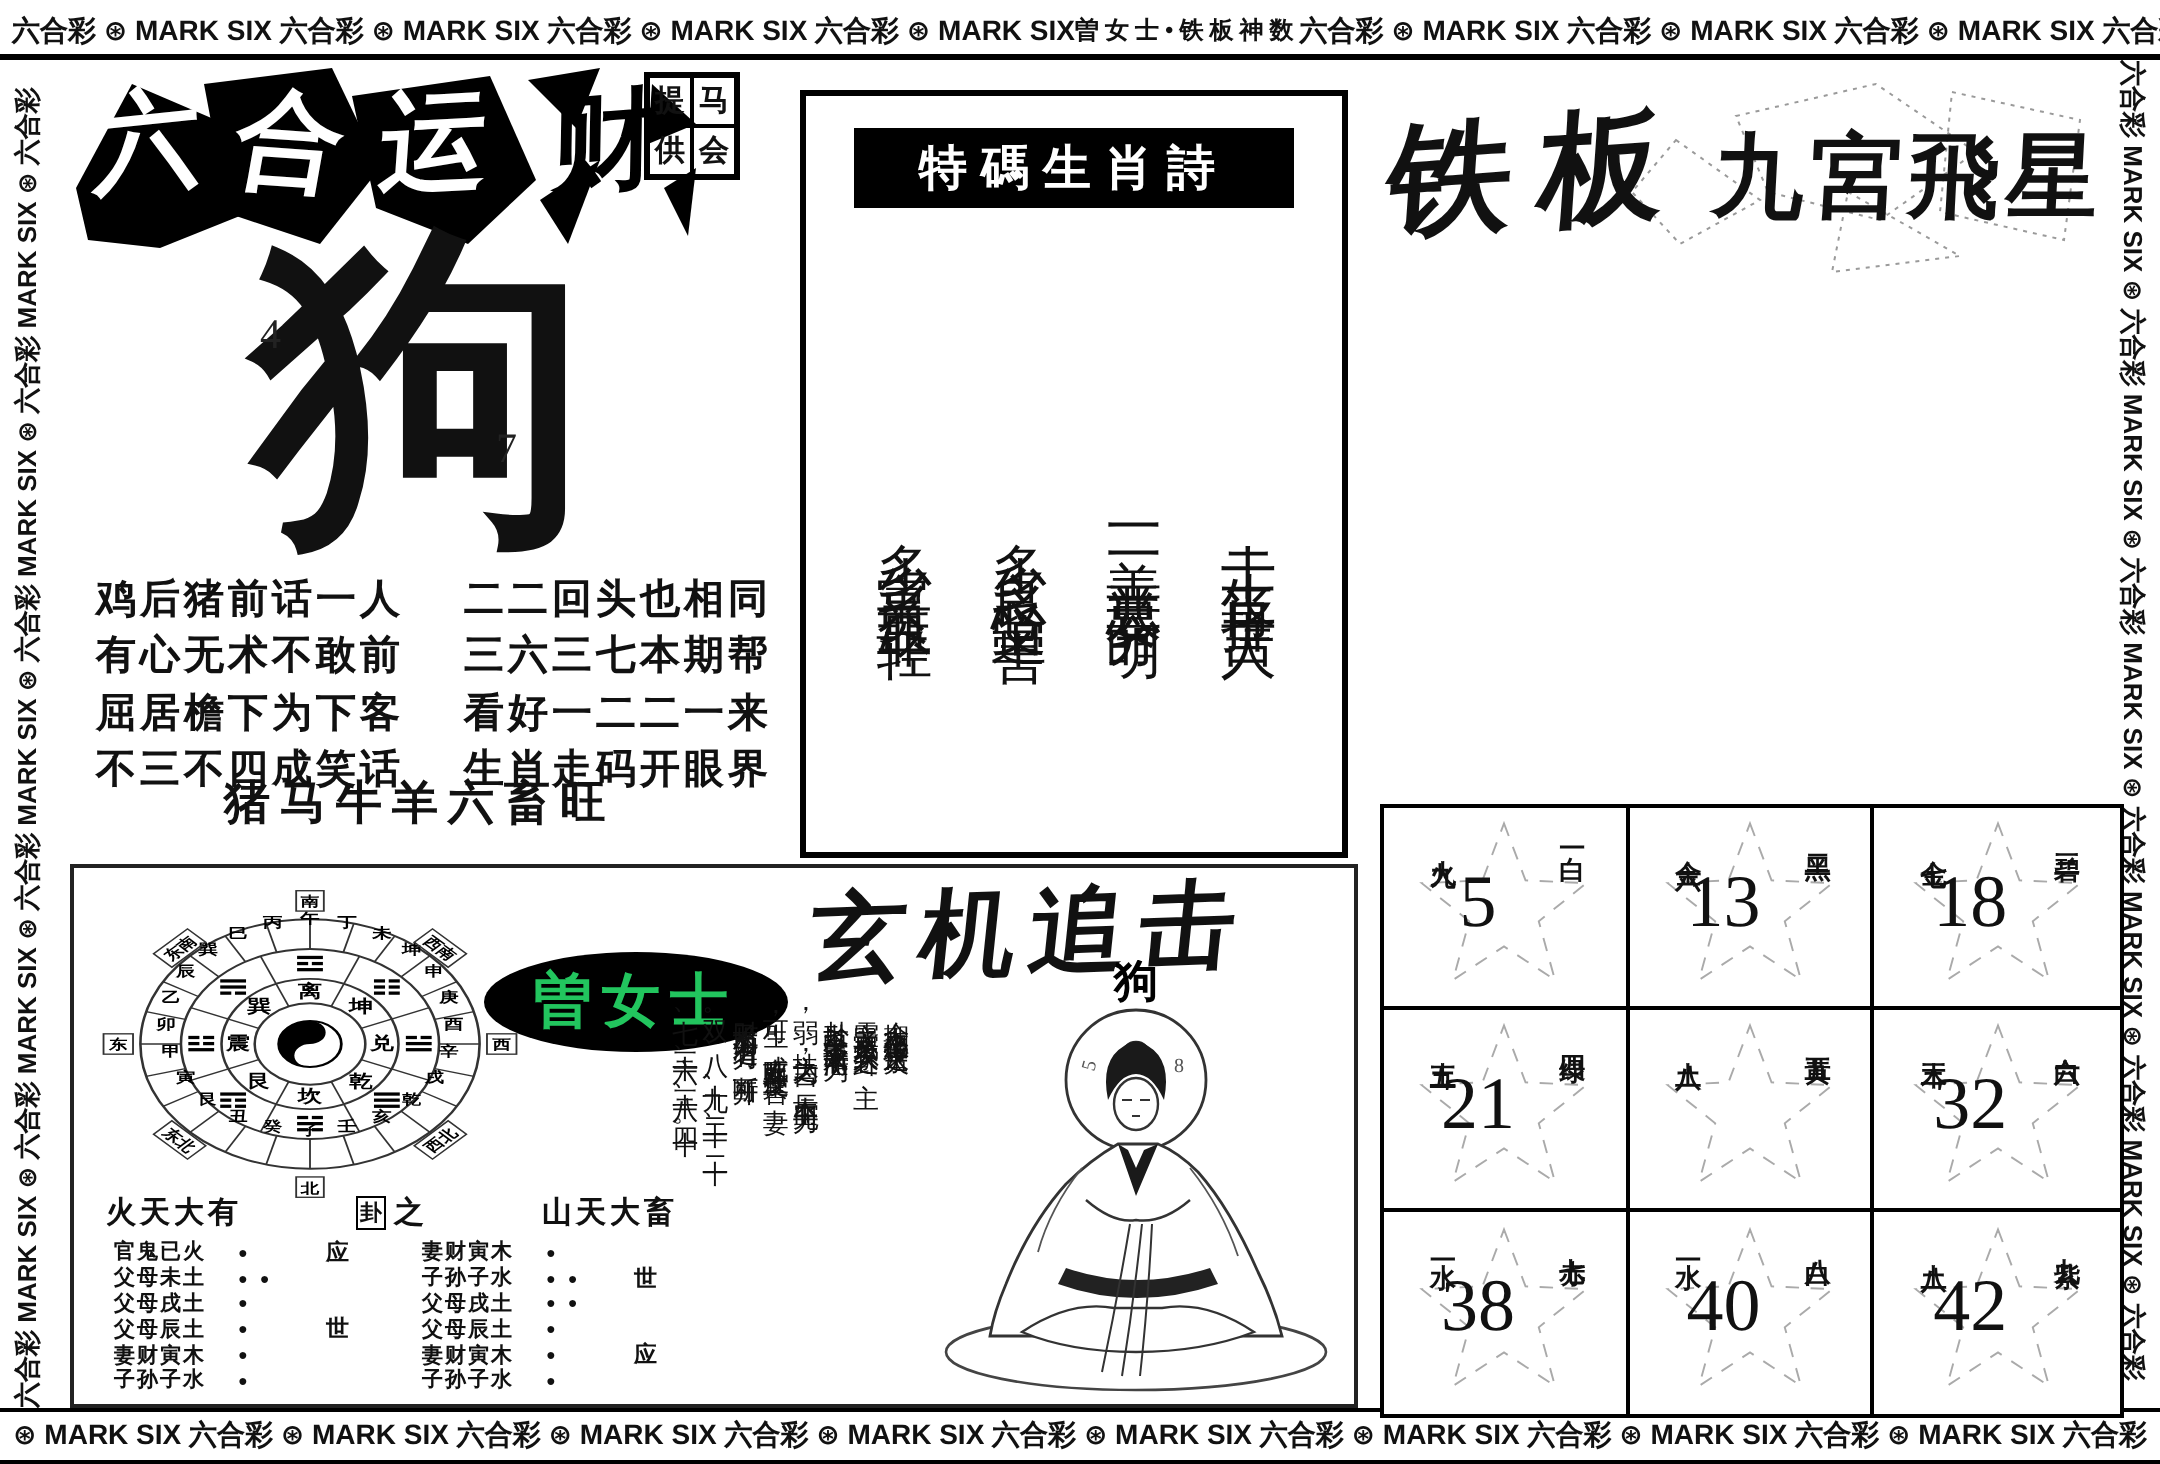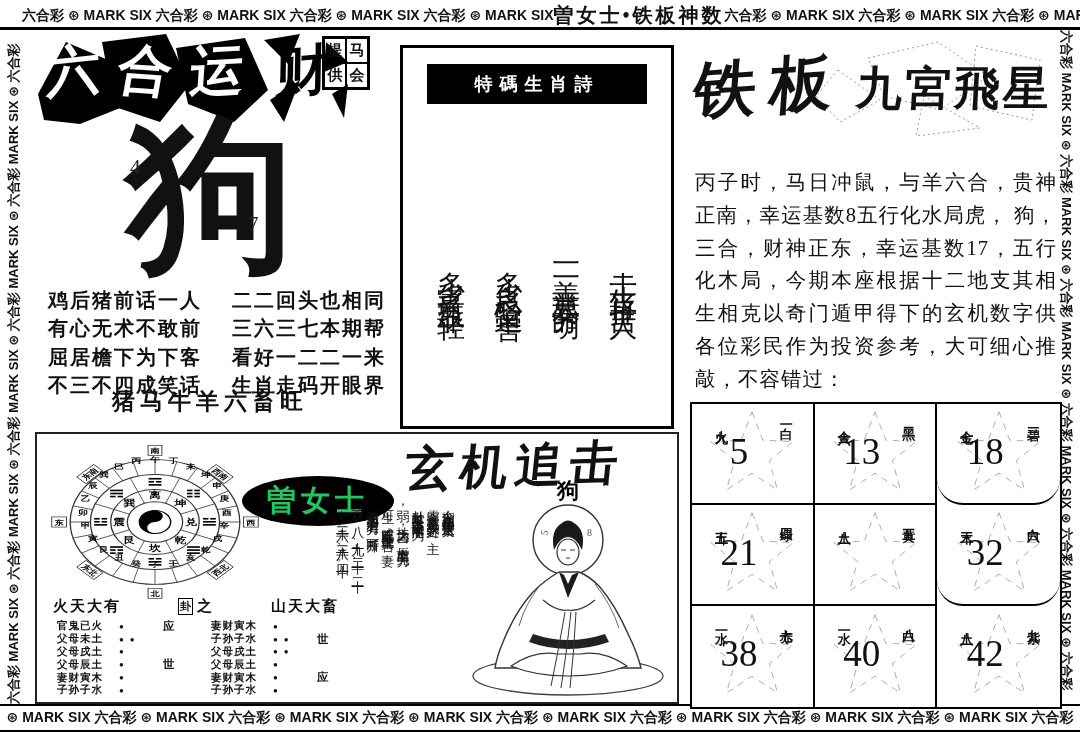--- a/index.html
+++ b/index.html
@@ -1,23 +1,23 @@
 <!DOCTYPE html>
 <html><head>
 <meta charset="utf-8">
 <style>
   html,body{margin:0;padding:0;background:#e8e8e8;}
   .page{position:relative;width:1080px;height:732px;background:#fff;color:#111;
         font-family:"Liberation Serif","DejaVu Serif",serif;overflow:hidden;margin:0 auto;}
 
   
   .strip-top{position:absolute;top:0;left:0;right:0;height:27px;display:flex;align-items:center;
-             justify-content:space-between;padding:2px 6px 0 22px;white-space:nowrap;overflow:hidden;
+             justify-content:space-between;padding:2px 6px 0 6px;white-space:nowrap;overflow:hidden;
              font-family:"Liberation Sans","DejaVu Sans",sans-serif;font-weight:bold;font-size:14px;}
-  .strip-top .mid{font-size:20px;letter-spacing:3px;font-family:"Liberation Serif","DejaVu Serif",serif;}
+  .strip-top .mid{font-size:12px;letter-spacing:3px;font-family:"Liberation Serif","DejaVu Serif",serif;}
   .rule-top{position:absolute;top:27px;left:0;right:0;height:3px;background:#000;}
   .strip-bottom{position:absolute;bottom:2px;left:0;right:0;height:24px;display:flex;align-items:center;
              justify-content:center;white-space:nowrap;overflow:hidden;font-weight:bold;font-size:14px;
              font-family:"Liberation Sans","DejaVu Sans",sans-serif;}
   .rule-bottom{position:absolute;bottom:26px;left:0;right:0;height:2px;background:#000;}
   .rule-edge{position:absolute;bottom:0;left:0;right:0;height:2px;background:#000;}
   .strip-left,.strip-right{position:absolute;top:30px;bottom:28px;width:27px;overflow:hidden;
              font-family:"Liberation Sans","DejaVu Sans",sans-serif;font-weight:bold;font-size:13px;
              writing-mode:vertical-rl;text-orientation:sideways;white-space:nowrap;line-height:27px;}
   .strip-left{left:0;transform:rotate(180deg);}
@@ -43,37 +43,37 @@
   .poem-col{position:absolute;top:286px;font-size:20px;font-weight:bold;letter-spacing:2px;
             line-height:1.42;white-space:pre-line;}
   .poem-col.c1{left:48px;}
   .poem-col.c2{left:232px;}
   .six-animals{position:absolute;left:35px;top:386px;width:350px;text-align:center;font-size:23px;
             font-weight:bold;letter-spacing:5px;}
 
   
   .poem-box{position:absolute;left:400px;top:45px;width:268px;height:378px;border:3px solid #000;background:#fff;}
   .poem-head{margin:16px auto 0;width:220px;height:40px;background:#000;color:#fff;display:flex;
-             align-items:center;justify-content:center;font-size:18px;font-weight:bold;letter-spacing:7px;}
+             align-items:center;justify-content:center;font-size:24px;font-weight:bold;letter-spacing:7px;}
   .verse{margin:38px auto 0;height:262px;writing-mode:vertical-rl;text-orientation:upright;
          white-space:pre-line;font-size:28px;letter-spacing:7px;line-height:2.05;text-align:center;}
 
   
   .right-title{position:absolute;left:688px;top:36px;width:372px;height:112px;}
   .right-title svg{position:absolute;left:0;top:0;}
   .rt-brush{position:absolute;left:6px;top:8px;font-size:62px;font-weight:bold;letter-spacing:14px;
             transform:rotate(-4deg) skewX(-8deg);}
   .rt-rest{position:absolute;left:168px;top:22px;font-size:46px;font-weight:bold;letter-spacing:3px;
             transform:skewX(-3deg);}
   .right-para{position:absolute;left:695px;top:166px;width:362px;font-size:20.5px;line-height:1.6;
             text-align:justify;letter-spacing:1px;}
   .nine-grid{position:absolute;left:690px;top:402px;width:368px;height:303px;border:2.5px solid #000;
             display:grid;grid-template-columns:1fr 1fr 1fr;grid-template-rows:1fr 1fr 1fr;background:#fff;}
   .cell{position:relative;border-right:2px solid #000;border-bottom:2px solid #000;overflow:hidden;}
-  .cell:nth-child(3n){border-right:none;border-radius:26px;}
+  .cell:nth-child(3n){border-right:none;}
   .cell:nth-child(n+7){border-bottom:none;}
   .cell svg{position:absolute;left:50%;top:50%;transform:translate(-50%,-50%);}
   .cell-elem{position:absolute;left:20px;top:16px;writing-mode:vertical-rl;text-orientation:upright;
              font-size:13px;font-weight:bold;letter-spacing:1px;}
   .cell-star-name{position:absolute;right:18px;top:13px;writing-mode:vertical-rl;text-orientation:upright;
              font-size:13px;font-weight:bold;letter-spacing:1px;}
   .cell-num{position:absolute;left:0;top:26px;width:78%;text-align:center;font-size:37px;}
 
   
   .mystery-box{position:absolute;left:35px;top:432px;width:640px;height:268px;border:2px solid #222;background:#fff;}
@@ -172,21 +172,20 @@
         <polygon points="180,22 250,6 300,40 252,74 196,60"></polygon>
         <polygon points="288,10 352,24 344,84 282,70"></polygon>
         <polygon points="150,34 192,64 152,86 128,60"></polygon>
         <polygon points="236,60 292,92 228,100"></polygon>
       </g>
     </svg>
     <span class="rt-brush" data-interactable="false">铁板</span>
     <span class="rt-rest" data-interactable="false">九宮飛星</span>
   </div>
 
-  <div class="right-para" data-interactable="false">丙子时，马日冲鼠，与羊六合，贵神正南，幸运基数8五行化水局虎， 狗，三合，财神正东，幸运基数17，五行化木局，今期本座根据十二地支其相生相克以奇门遁甲得下的玄机数字供各位彩民作为投资参考，大可细心推敲，不容错过：</div>
 
   <div class="nine-grid" data-interactable="false">
 
     <div class="cell" data-interactable="false">
       <svg width="110" height="98" viewBox="0 0 110 102" data-interactable="false">
           <path d="M55,7 L66.2,36.6 L97.8,38.1 L73.1,57.9 L81.5,88.4 L55,71 L28.5,88.4 L36.9,57.9 L12.2,38.1 L43.8,36.6 Z" fill="none" stroke="#aaa" stroke-dasharray="7 6"></path>
         </svg>
       <span class="cell-elem" data-interactable="false">火九</span>
       <span class="cell-star-name" data-interactable="false">一白</span>
       <span class="cell-num" data-interactable="false">5</span>

